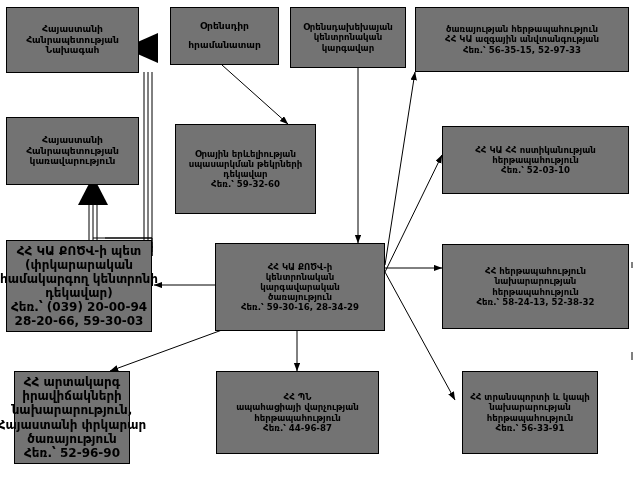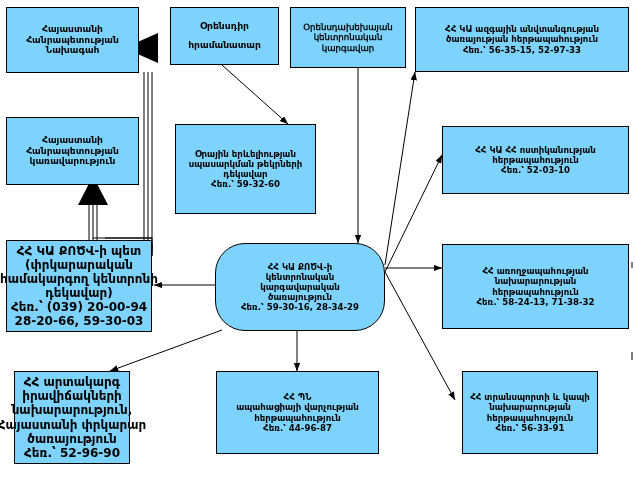--- a/index.html
+++ b/index.html
@@ -23,21 +23,21 @@
   svg.layer {
     position: absolute;
     left: 0; top: 0;
     width: 635px;
     height: 483px;
   }
   .node {
     position: absolute;
     box-sizing: border-box;
     border: 1px solid #000000;
-    background: #7dd3fc;
+    background: #737373;
     display: flex;
     flex-direction: column;
     align-items: center;
     justify-content: center;
     color: #000000;
     font-weight: bold;
     line-height: 1.18;
     padding: 16px 3px;
     z-index: 5;
   }
@@ -112,29 +112,29 @@
     <span class="ln">Հայաստանի</span>
     <span class="ln">Հանրապետության</span>
     <span class="ln">Նախագահ</span>
   </div>
 
   <div class="node fs9" style="left:170px; top:7px; width:109px; height:58px;gap:8px;">
     <span class="ln">Օրենսդիր</span>
     <span class="ln">հրամանատար</span>
   </div>
 
-  <div class="node fs85" style="left:290px; top:7px; width:116px; height:61px;font-family:Liberation Serif, serif;">
+  <div class="node fs85" style="left:290px; top:7px; width:116px; height:61px;">
     <span class="ln">Օրենսդախեխայան</span>
     <span class="ln">կենտրոնական</span>
     <span class="ln">կարգավար</span>
   </div>
 
   <div class="node fs85" style="left:415px; top:7px; width:214px; height:65px;">
+    <span class="ln">ծառայության հերթապահություն</span>
     <span class="ln">ՀՀ ԿԱ ազգային անվտանգության</span>
-    <span class="ln">ծառայության հերթապահություն</span>
     <span class="ln">Հեռ.՝ 56-35-15, 52-97-33</span>
   </div>
 
   <div class="node fs9" style="left:6px; top:117px; width:133px; height:68px;">
     <span class="ln">Հայաստանի</span>
     <span class="ln">Հանրապետության</span>
     <span class="ln">կառավարություն</span>
   </div>
 
   <div class="node fs85" style="left:175px; top:124px; width:141px; height:90px;">
@@ -152,33 +152,33 @@
 
   <div class="node fs8" style="left:6px; top:240px; width:146px; height:92px;">
     <span class="ln">ՀՀ ԿԱ ՔՈԾՎ-ի պետ</span>
     <span class="ln">(փրկարարական</span>
     <span class="ln">համակարգող կենտրոնի</span>
     <span class="ln">դեկավար)</span>
     <span class="ln">Հեռ.՝ (039) 20-00-94</span>
     <span class="ln">28-20-66, 59-30-03</span>
   </div>
 
-  <div class="node fs85" style="left:215px; top:243px; width:170px; height:88px;border-radius:30px;">
+  <div class="node fs85" style="left:215px; top:243px; width:170px; height:88px;">
     <span class="ln">ՀՀ ԿԱ ՔՈԾՎ-ի</span>
     <span class="ln">կենտրոնական</span>
     <span class="ln">կարգավարական</span>
     <span class="ln">ծառայություն</span>
     <span class="ln">Հեռ.՝ 59-30-16, 28-34-29</span>
   </div>
 
   <div class="node fs85" style="left:442px; top:244px; width:187px; height:85px;">
-    <span class="ln">ՀՀ առողջապահության</span>
+    <span class="ln">ՀՀ հերթապահություն</span>
     <span class="ln">նախարարության</span>
     <span class="ln">հերթապահություն</span>
-    <span class="ln">Հեռ.՝ 58-24-13, 71-38-32</span>
+    <span class="ln">Հեռ.՝ 58-24-13, 52-38-32</span>
   </div>
 
   <div class="node fs8" style="left:14px; top:371px; width:116px; height:93px;">
     <span class="ln">ՀՀ արտակարգ</span>
     <span class="ln">իրավիճակների</span>
     <span class="ln">նախարարություն,</span>
     <span class="ln">Հայաստանի փրկարար</span>
     <span class="ln">ծառայություն</span>
     <span class="ln">Հեռ.՝ 52-96-90</span>
   </div>

